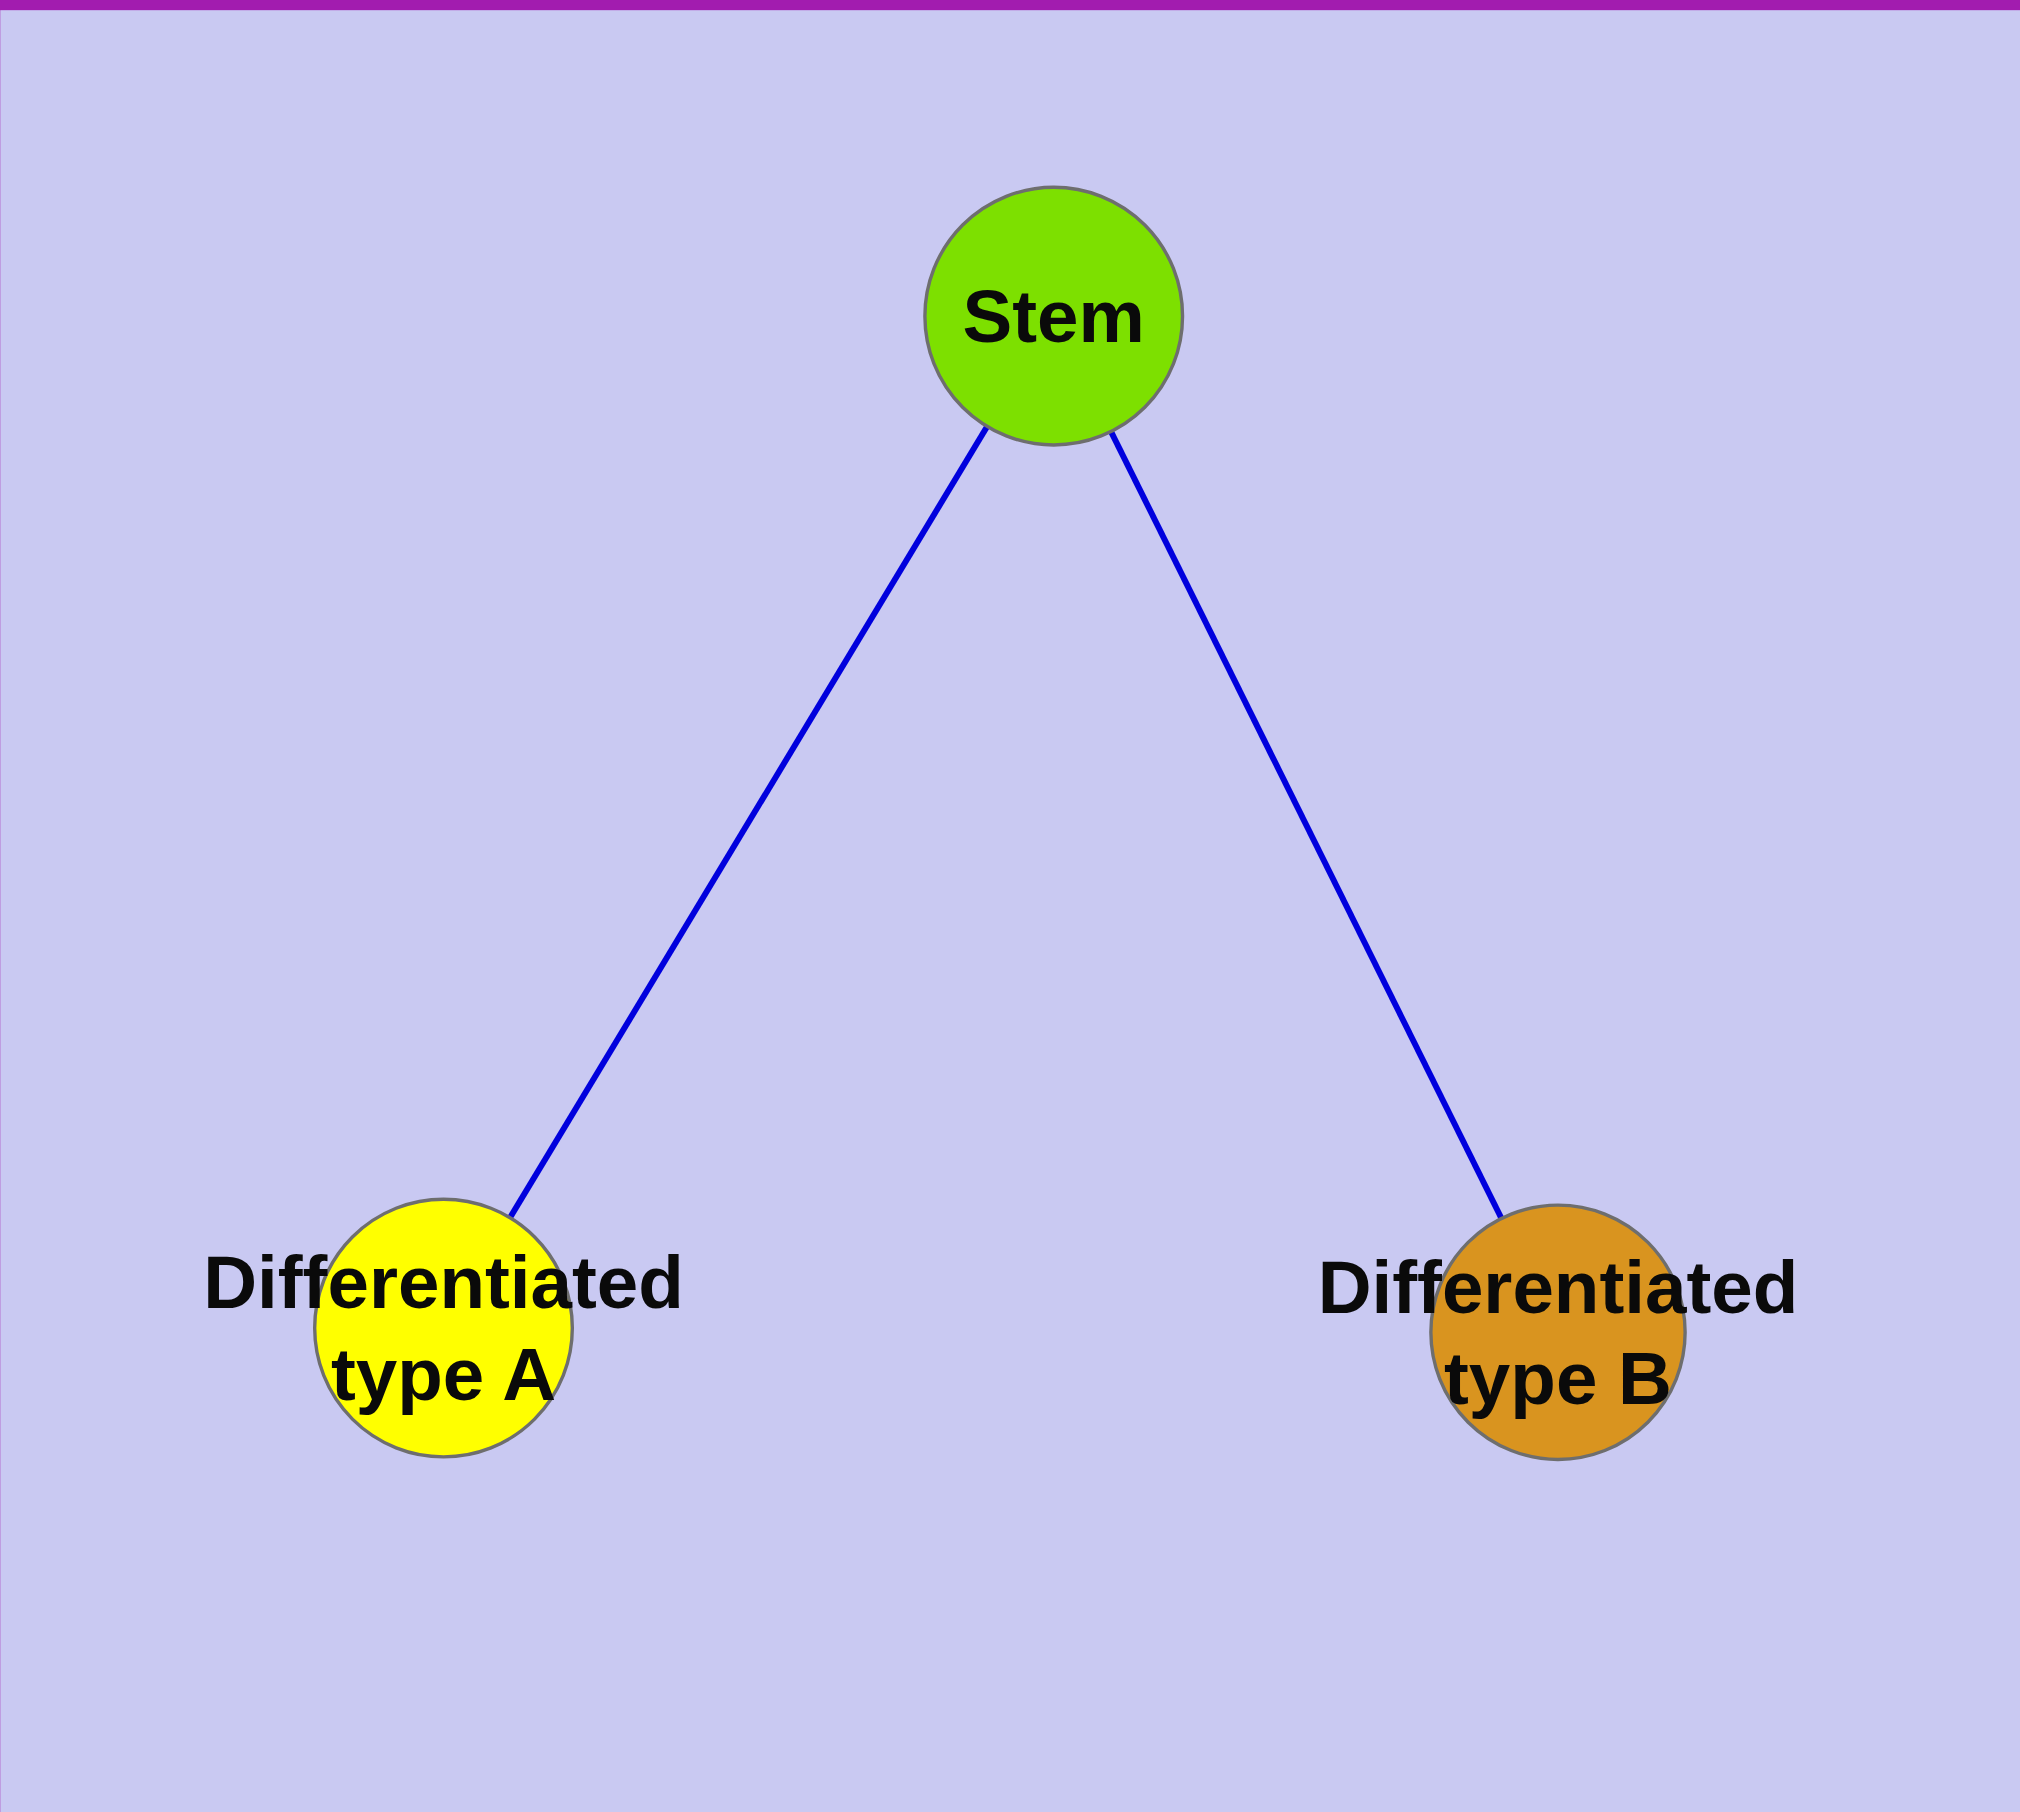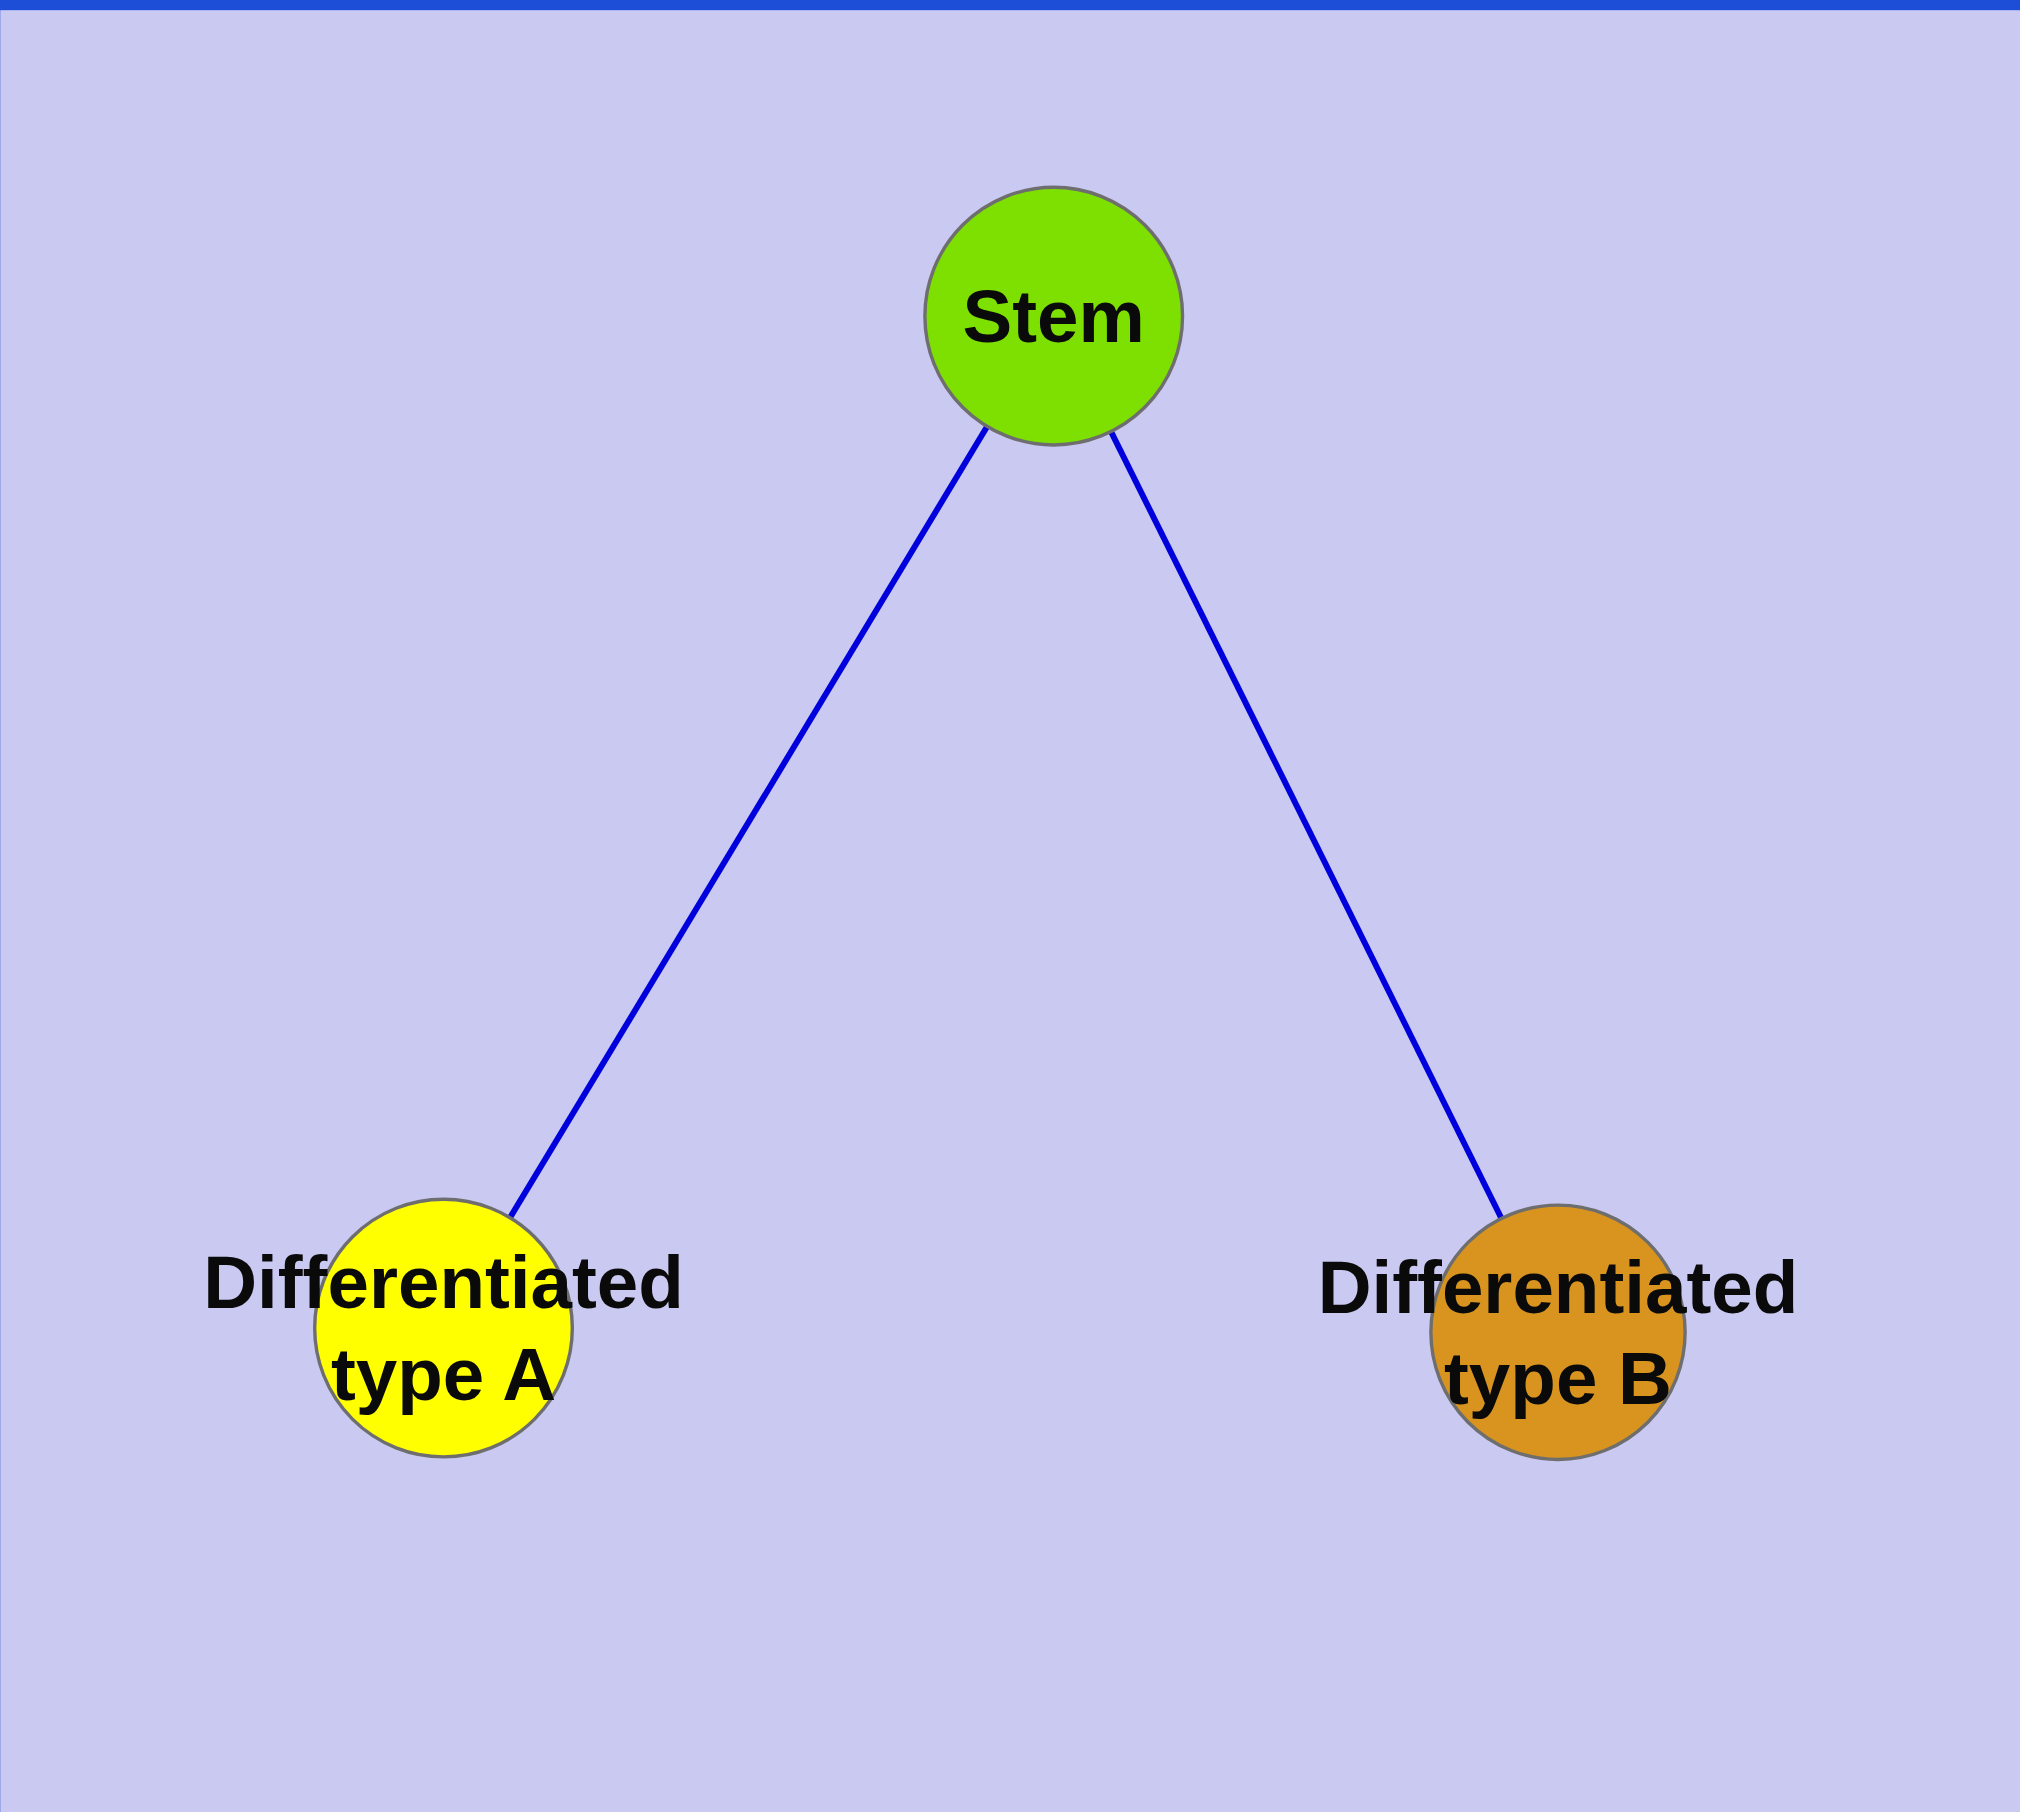--- a/index.html
+++ b/index.html
@@ -4,21 +4,21 @@
 <style>
   html, body {
     margin: 0;
     padding: 0;
     background: #ffffff;
   }
   .page {
     position: relative;
     width: 2021px;
     height: 1812px;
-    background: #1d4ed8;
+    background: #a21caf;
     overflow: hidden;
     font-family: "Liberation Sans", sans-serif;
   }
   svg.diagram {
     display: block;
     width: 2021px;
     height: 1812px;
   }
   .node-label {
     font-family: "Liberation Sans", sans-serif;

